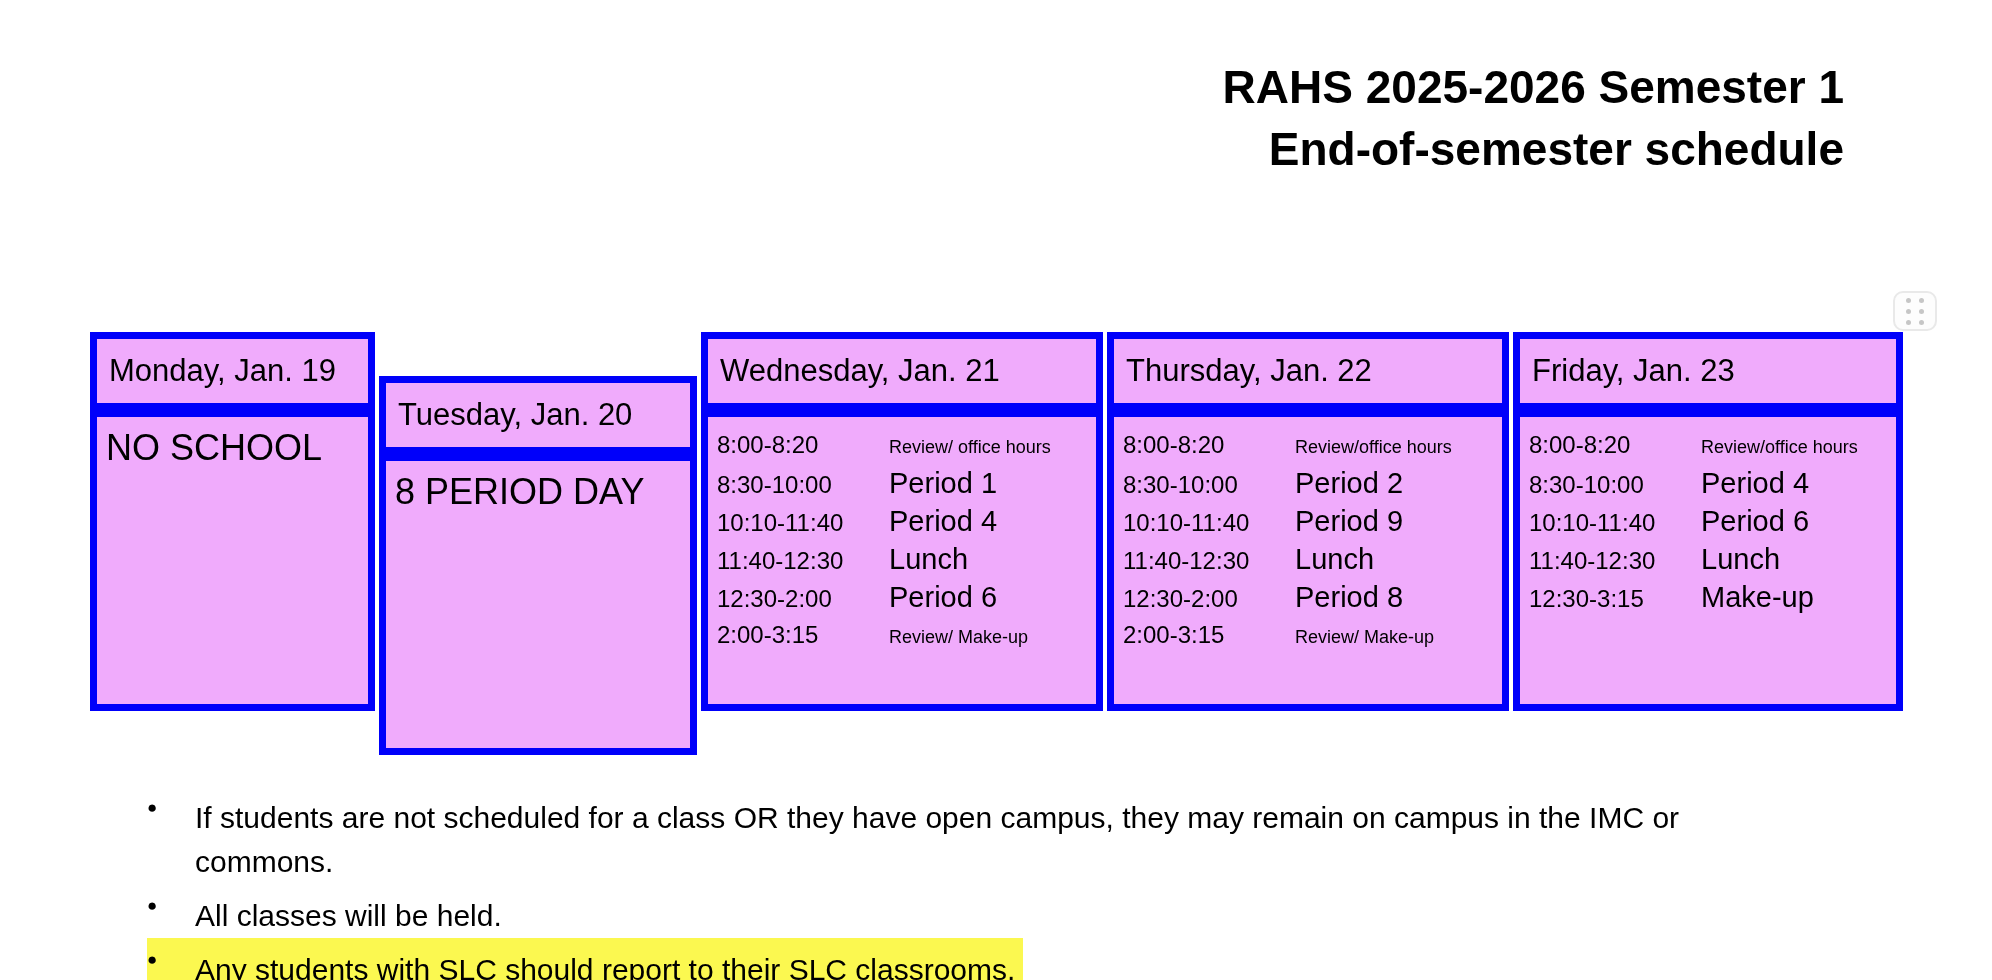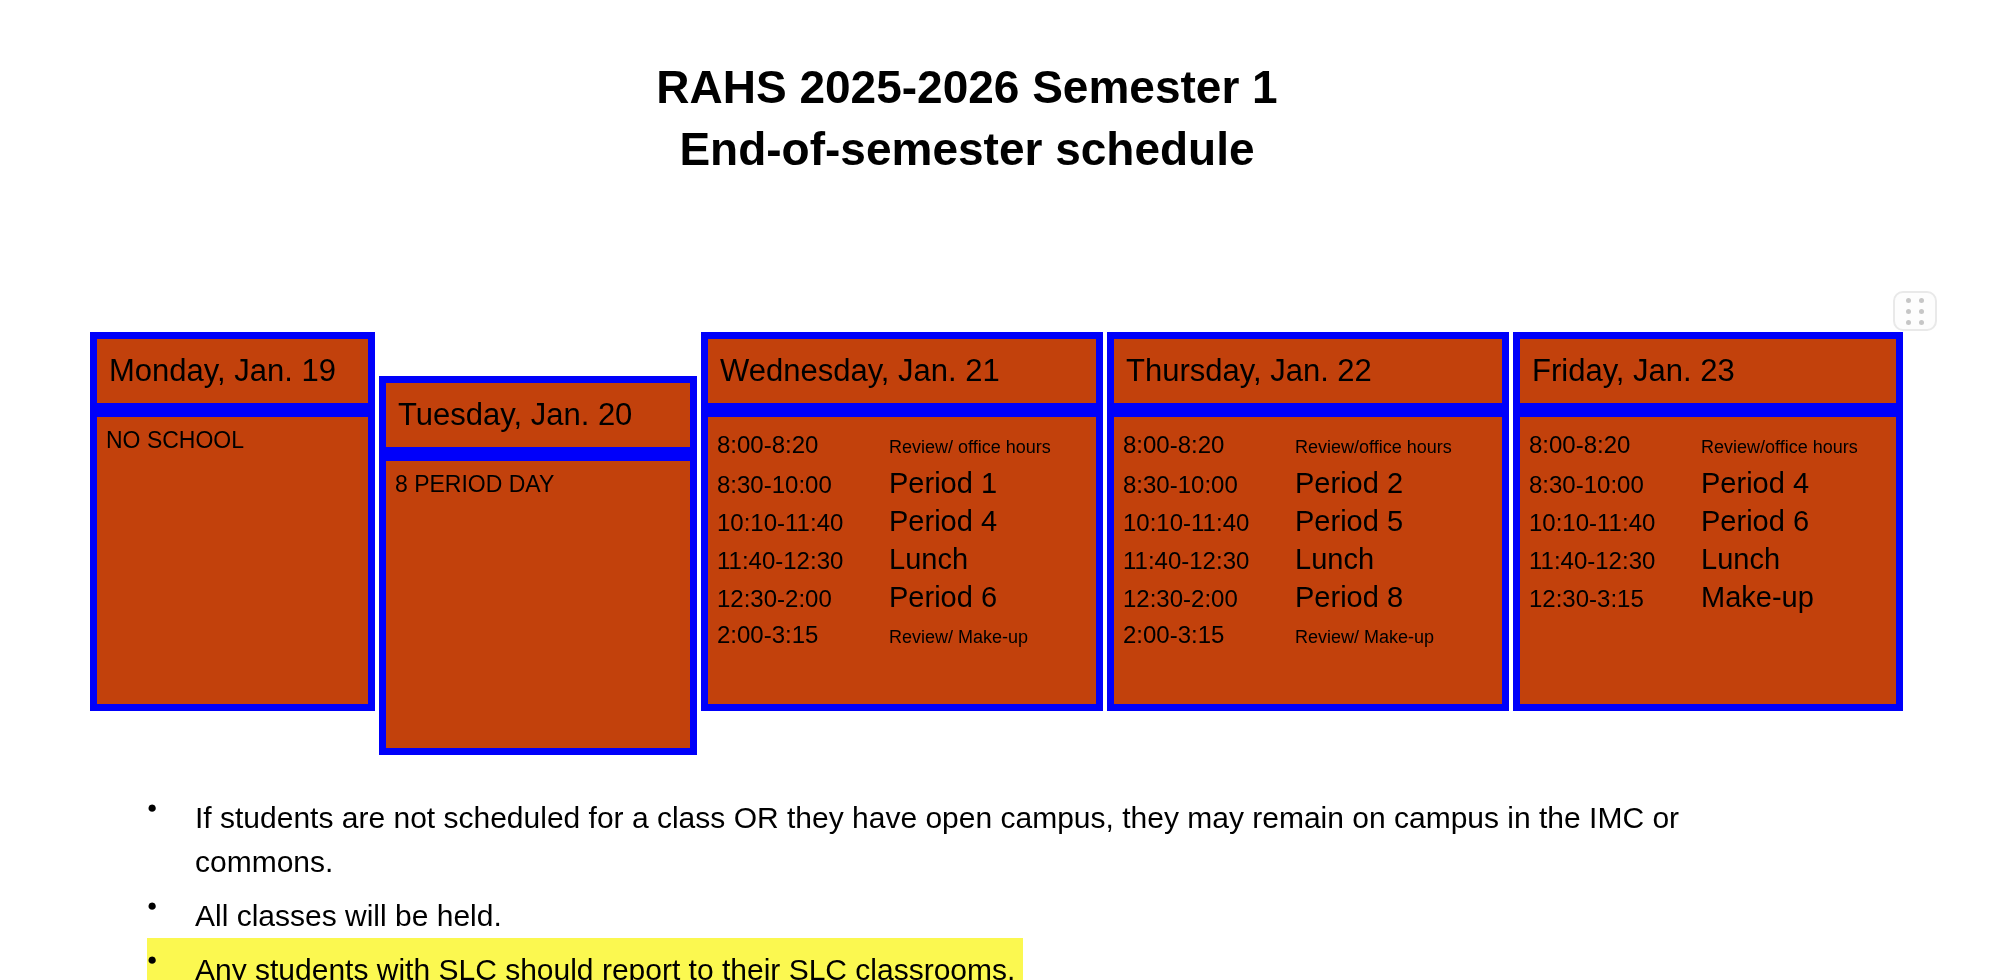--- a/index.html
+++ b/index.html
@@ -3,47 +3,47 @@
 <meta charset="utf-8">
 <style>
   html,body { margin:0; padding:0; }
   body {
     width:1992px; height:980px; position:relative; overflow:hidden;
     background:#ffffff; color:#000;
     font-family:"Liberation Sans","DejaVu Sans",sans-serif;
   }
 
   
-  .title-block { margin:56px 0 16px 90px; width:1754px; text-align:center; }
+  .title-block { margin:56px 0 16px 90px; width:1754px; text-align:right; }
   .title-line { font-size:46px; font-weight:bold; line-height:62px; white-space:nowrap; }
 
   
   .drag-handle {
     position:absolute; left:1893px; top:291px; width:44px; height:40px;
     background:#fdfdfd; border:2px solid #e9e9e9; border-radius:10px;
     display:flex; align-items:center; justify-content:center; box-sizing:border-box;
     cursor:grab;
   }
   .dots { display:grid; grid-template-columns:repeat(2,5px); grid-template-rows:repeat(3,5px); gap:6px 8px; }
   .dots i { width:5px; height:5px; border-radius:50%; background:#c6c6c6; }
 
   
   .schedule { display:flex; gap:4px; margin:152px 0 0 90px; width:1813px; }
   .day-col { display:flex; flex-direction:column; flex:none; }
   .w0 { width:285px; } .w1 { width:318px;margin-top:44px; } .w2 { width:402px; } .w3 { width:402px; } .w4 { width:390px; }
   .cell {
-    box-sizing:border-box; background:#c2410c;
+    box-sizing:border-box; background:#f0abfc;
     border:7px solid var(--table-border,#0000fa);
   }
   .cell.hdr {
     height:78px; display:flex; align-items:center;
     padding-left:12px; font-size:31px; white-space:nowrap;
   }
   .cell.bdy { height:301px; padding:10px 0 0 9px; }
-  .day-note { font-size:23px; }
+  .day-note { font-size:36px; }
   .sched-line { display:flex; align-items:baseline; line-height:36px; }
   .sched-line .time { width:172px; flex:none; font-size:24px; white-space:nowrap; }
   .sched-line .label { font-size:29px; white-space:nowrap; }
   .sched-line .label.small { font-size:18px; }
 
   
   .notes { margin:31px 0 0 147px; }
   .note-row { display:flex; align-items:flex-start; }
   .note-row.hl { background:var(--highlight,#fbf850); width:fit-content; padding-right:8px; }
   .note-marker { width:48px; flex:none; font-size:17px; line-height:44px; }
@@ -121,21 +121,21 @@
       <div class="sched-line">
         <span class="time">8:00-8:20</span>
         <span class="label small">Review/office hours</span>
       </div>
       <div class="sched-line">
         <span class="time">8:30-10:00</span>
         <span class="label">Period 2</span>
       </div>
       <div class="sched-line">
         <span class="time">10:10-11:40</span>
-        <span class="label">Period 5</span>
+        <span class="label">Period 9</span>
       </div>
       <div class="sched-line">
         <span class="time">11:40-12:30</span>
         <span class="label">Lunch</span>
       </div>
       <div class="sched-line">
         <span class="time">12:30-2:00</span>
         <span class="label">Period 8</span>
       </div>
       <div class="sched-line">

